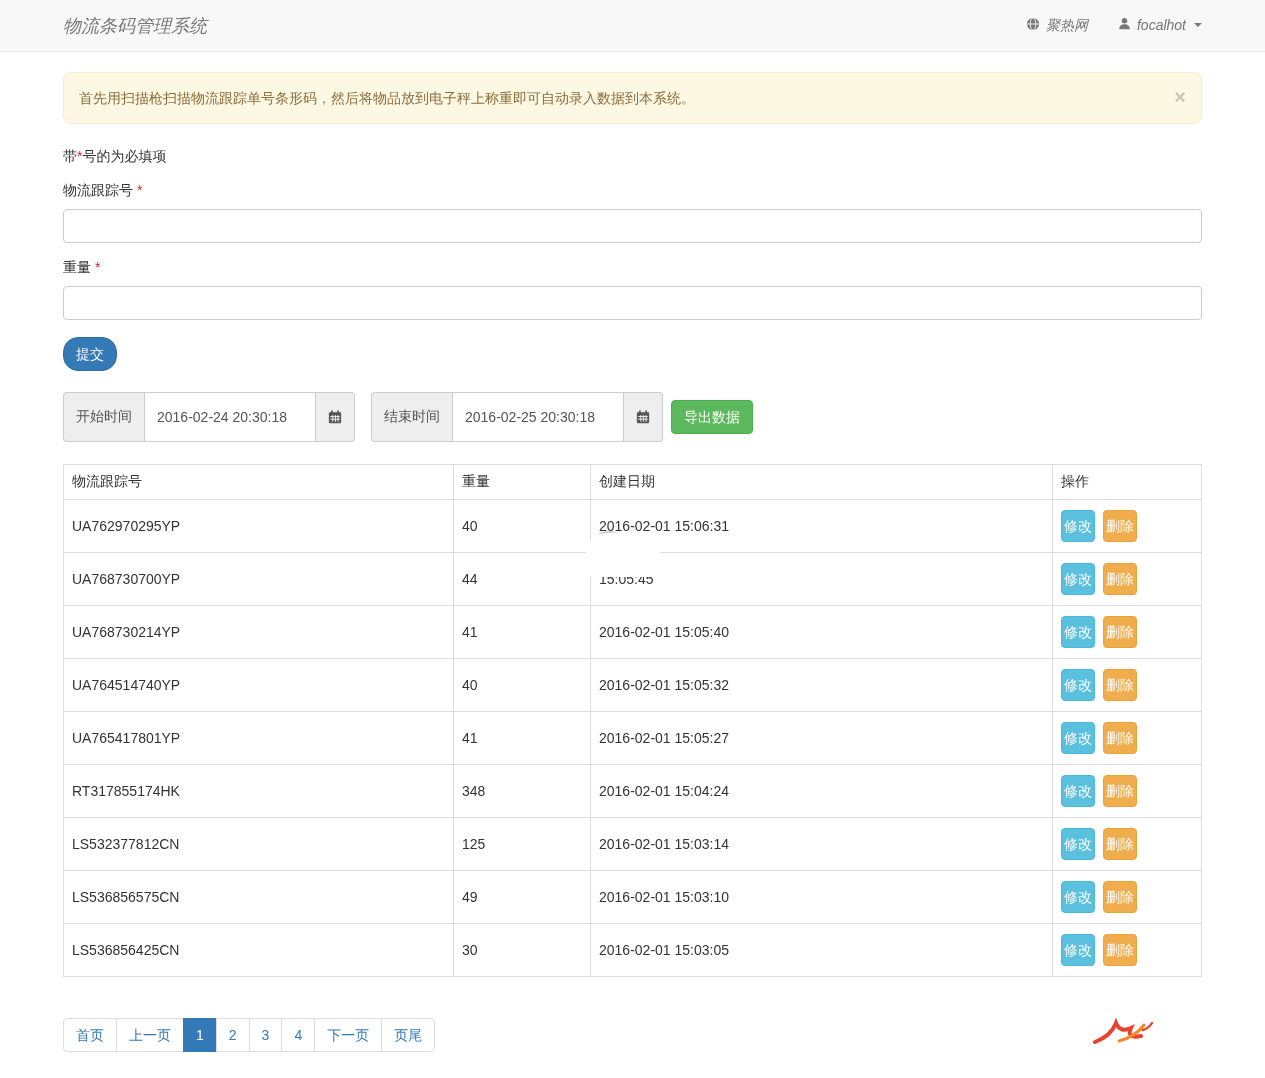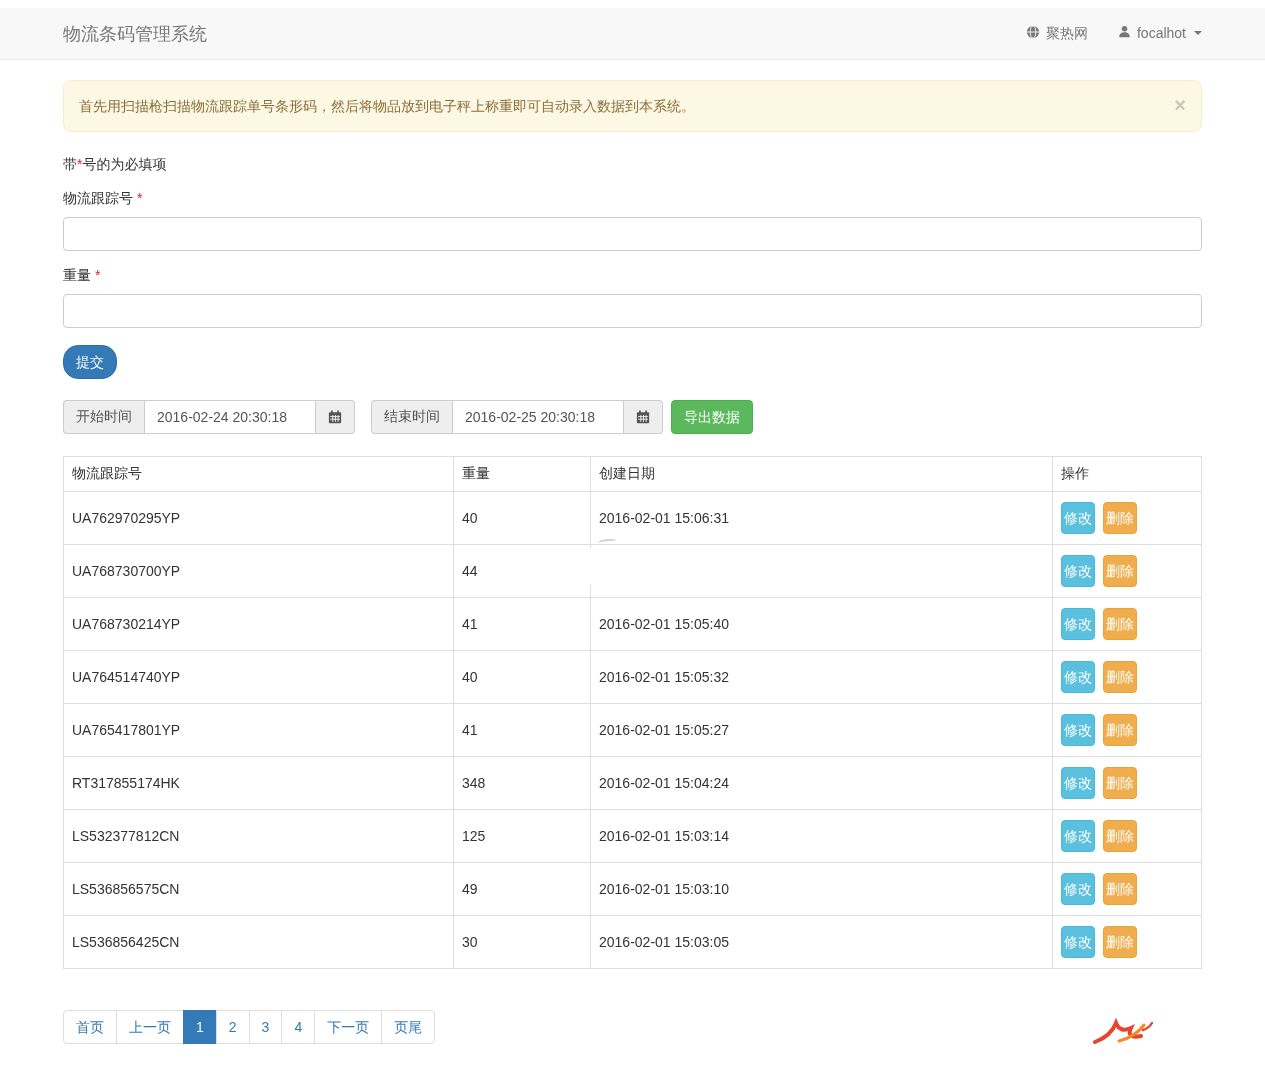--- a/index.html
+++ b/index.html
@@ -4,42 +4,42 @@
 <style>
   * { box-sizing: border-box; margin: 0; padding: 0; }
   html,body { width:1265px; height:1078px; }
   body {
     font-family: "Liberation Sans", "DejaVu Sans", sans-serif;
     font-size: 14px; color:#333; background:#fff;
     position:relative; overflow:hidden;
   }
   
   .navbar { height:52px; background:#f8f8f8; border-bottom:1px solid #e7e7e7; }
-  .navbar-inner { width:1139px; margin:8px auto; height:100%; display:flex; justify-content:space-between; align-items:center; }
+  .navbar-inner { width:1139px; margin:0 auto; height:100%; display:flex; justify-content:space-between; align-items:center;font-style:italic; }
   .brand { font-size:18px; color:#777; }
   .nav-right { display:flex; align-items:flex-start; gap:30px; }
   .nav-link { display:flex; align-items:center; gap:6px; color:#777; cursor:pointer; }
   .caret { width:0; height:0; border-top:4px solid #777; border-left:4px solid transparent; border-right:4px solid transparent; margin-left:2px; }
   
   .container { width:1139px; margin:0 auto; position:relative; }
   
   .alert { margin-top:20px; background:#fcf8e3; border:1px solid #faebcc; border-radius:8px; color:#8a6d3b; padding:15px 40px 15px 15px; position:relative; line-height:20px; }
   .alert-close { position:absolute; right:15px; top:14px; font-size:20px; font-weight:bold; line-height:1; color:#000; opacity:.2; cursor:pointer; }
   
   .required-note { margin-top:24px; }
   .star { color:#d9232d; }
   .form-label { margin-top:16px; margin-bottom:9px; }
   .text-input { width:100%; height:34px; border:1px solid #ccc; border-radius:4px; padding:6px 12px; font-size:14px; color:#555; outline:none; }
   .btn { display:inline-block; border:1px solid transparent; border-radius:4px; padding:6px 12px; font-size:14px; line-height:20px; cursor:pointer; text-align:center; font-family:inherit; }
   .btn-primary { background:#337ab7; border-color:#2e6da4; color:#fff; margin-top:17px;border-radius:15px; }
   
   .toolbar { margin-top:21px; display:flex; align-items:center; }
   .input-group { display:flex; align-items:stretch; }
   .input-group + .input-group { margin-left:16px; }
-  .addon { background:#eee; border:1px solid #ccc; padding:7px 12px; color:#555; white-space:nowrap; display:flex; align-items:center; }
+  .addon { background:#eee; border:1px solid #ccc; padding:15px 12px; color:#555; white-space:nowrap; display:flex; align-items:center; }
   .addon.first { border-radius:4px 0 0 4px; border-right:0; }
   .addon.last  { border-radius:0 4px 4px 0; border-left:0; }
   .dt-input { width:172px; border:1px solid #ccc; padding:6px 12px; color:#555; font-size:14px; font-family:inherit; outline:none; }
   .btn-success { background:#5cb85c; border-color:#4cae4c; color:#fff; margin-left:8px; }
   
   .data-table { margin-top:22px; width:100%; border-collapse:collapse; border:1px solid #ddd; }
   .data-table th, .data-table td { border:1px solid #ddd; text-align:left; }
   .data-table th { padding:8px; font-weight:400; }
   .data-table td { padding:10px 8px; vertical-align:middle; }
   .col-tracking { width:390px; }

